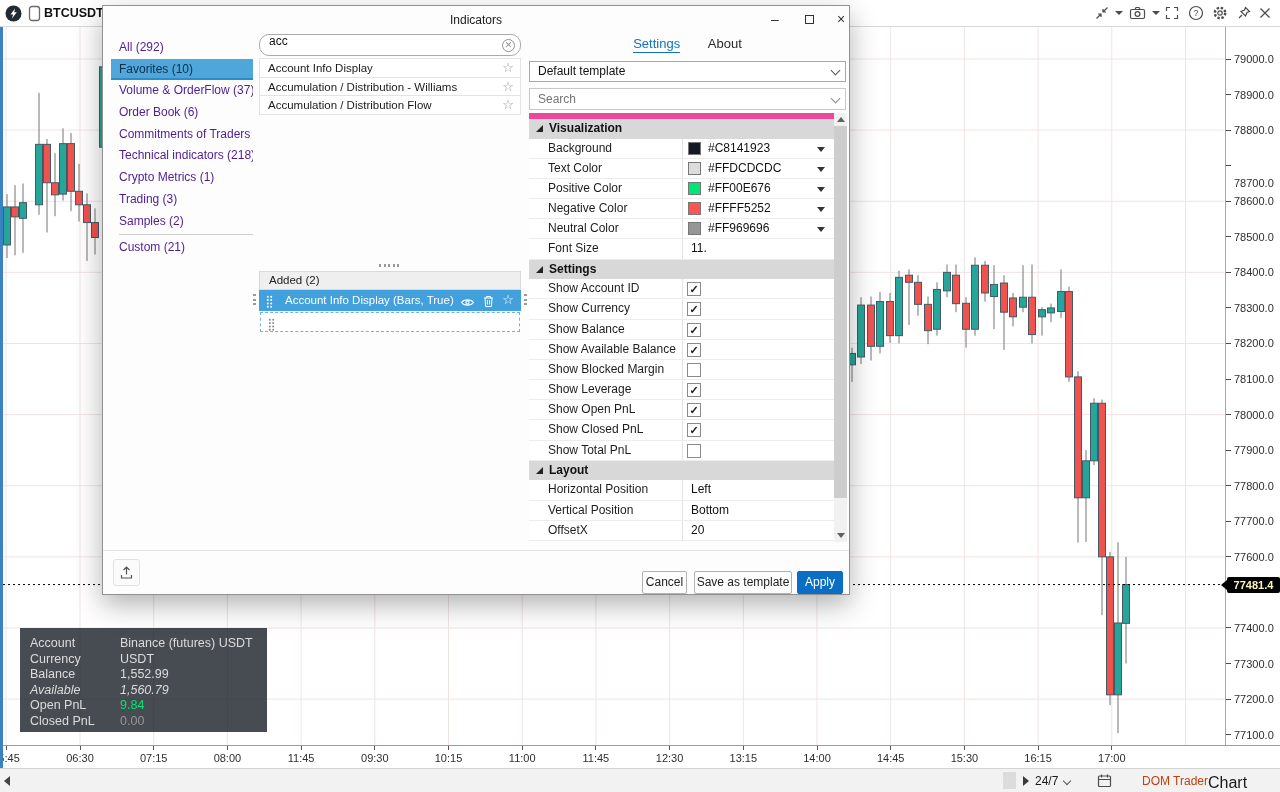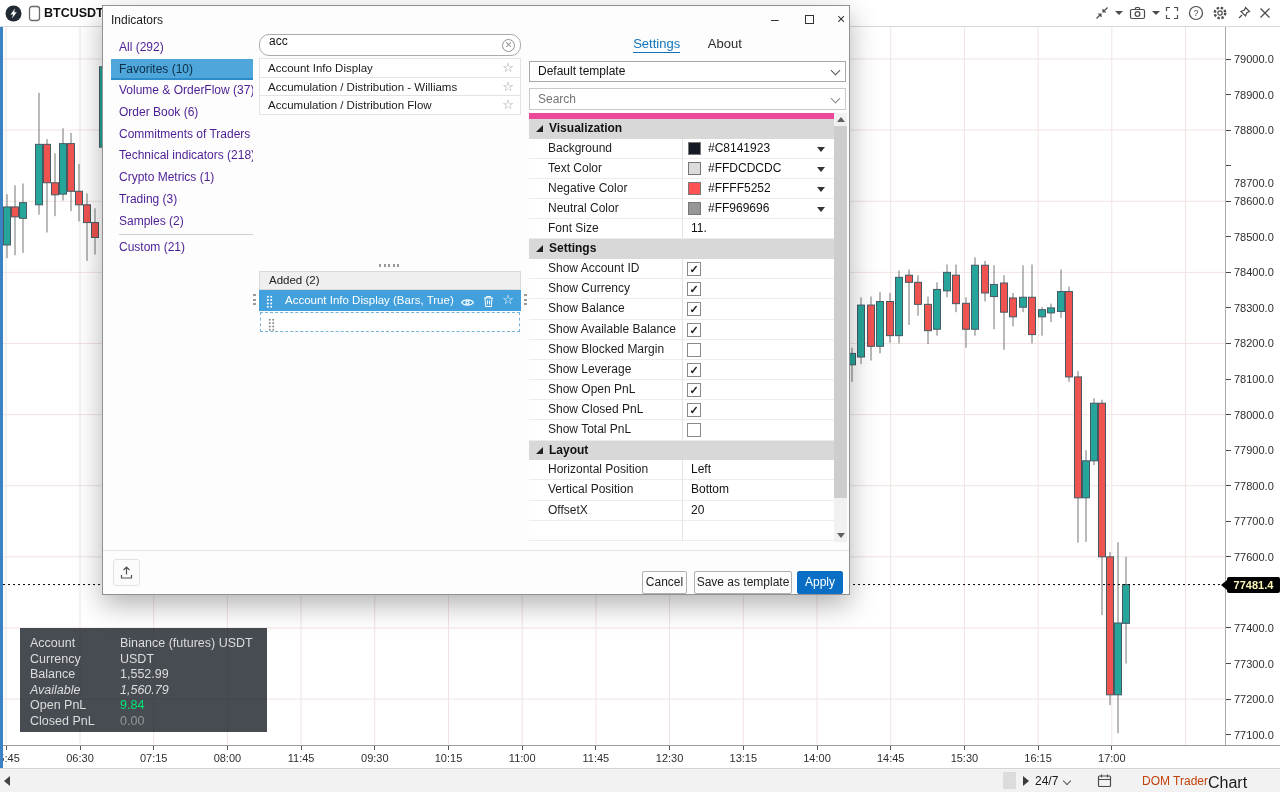--- a/index.html
+++ b/index.html
@@ -33,21 +33,21 @@
   #sb-left-arrow{position:absolute;left:4px;top:7px;width:0;height:0;border-top:5px solid transparent;border-bottom:5px solid transparent;border-right:6px solid #444}
   #sb-block{position:absolute;left:1003px;top:3px;width:13px;height:17px;background:#dcdcdc}
   #sb-play{position:absolute;left:1023px;top:7px;width:0;height:0;border-top:5px solid transparent;border-bottom:5px solid transparent;border-left:6px solid #3a3a3a}
   #sb-session{position:absolute;left:1035px;top:5px;font-size:12px;color:#1a1a1a}
   #sb-session-caret{position:absolute;left:1064px;top:9px;width:6px;height:6px;border-right:1.4px solid #555;border-bottom:1.4px solid #555;transform:rotate(45deg)}
   #sb-calendar{position:absolute;left:1097px;top:4px}
   #sb-dom{position:absolute;left:1142px;top:5px;font-size:12px;color:#c2410c}
   #sb-ct{position:absolute;left:1208px;top:5px;font-size:16px;color:#1a1a1a}
   
   #dialog{position:absolute;left:102px;top:5px;width:748px;height:590px;background:#fdfdfd;border:1px solid #919191;box-shadow:0 10px 26px rgba(0,0,0,.30);z-index:10}
-  #dlg-title{position:absolute;top:7px;left:8px;width:100%;text-align:left;font-size:12px;color:#1a1a1a}
+  #dlg-title{position:absolute;top:7px;left:0;width:100%;text-align:center;font-size:12px;color:#1a1a1a}
   .win-btn{position:absolute;top:5px;width:20px;height:17px;text-align:center;line-height:16px;font-size:14px;color:#333}
   #btn-min{left:662px}#btn-max{left:696px}#btn-close{left:728px}
   #btn-max span{display:inline-block;width:9px;height:9px;border:1.2px solid #333;margin-top:3px}
   
   #categories{position:absolute;left:8px;top:31px;width:142px}
   .cat-item{height:21.7px;line-height:21.7px;padding-left:8px;font-size:12px;color:#4c1d95;white-space:nowrap;overflow:hidden}
   .cat-item.sel{background:#4fa6db;color:#0d2f47;border-bottom:2px solid #2c8cca}
   .cat-divider{border-top:1px solid #cfcfcf;margin:2px 0 2px 8px}
   
   #search1{position:absolute;left:156px;top:28px;width:262px;height:22px;border:1px solid #ababab;border-radius:10px;padding:0 26px 8px 9px;font-size:12px;color:#111;background:#fff;outline:none}
@@ -503,20 +503,28 @@
         </div>
         <div class="grid-row">
           <div class="grid-label">Text Color</div>
           <div class="grid-value">
             <span class="swatch" style="background: rgb(220, 220, 220);"></span>
             <span class="hex">#FFDCDCDC</span>
             <span class="val-caret"></span>
           </div>
         </div>
         <div class="grid-row">
+          <div class="grid-label">Positive Color</div>
+          <div class="grid-value">
+            <span class="swatch" style="background: rgb(0, 230, 118);"></span>
+            <span class="hex">#FF00E676</span>
+            <span class="val-caret"></span>
+          </div>
+        </div>
+        <div class="grid-row">
           <div class="grid-label">Negative Color</div>
           <div class="grid-value">
             <span class="swatch" style="background: rgb(255, 82, 82);"></span>
             <span class="hex">#FFFF5252</span>
             <span class="val-caret"></span>
           </div>
         </div>
         <div class="grid-row">
           <div class="grid-label">Neutral Color</div>
           <div class="grid-value">

